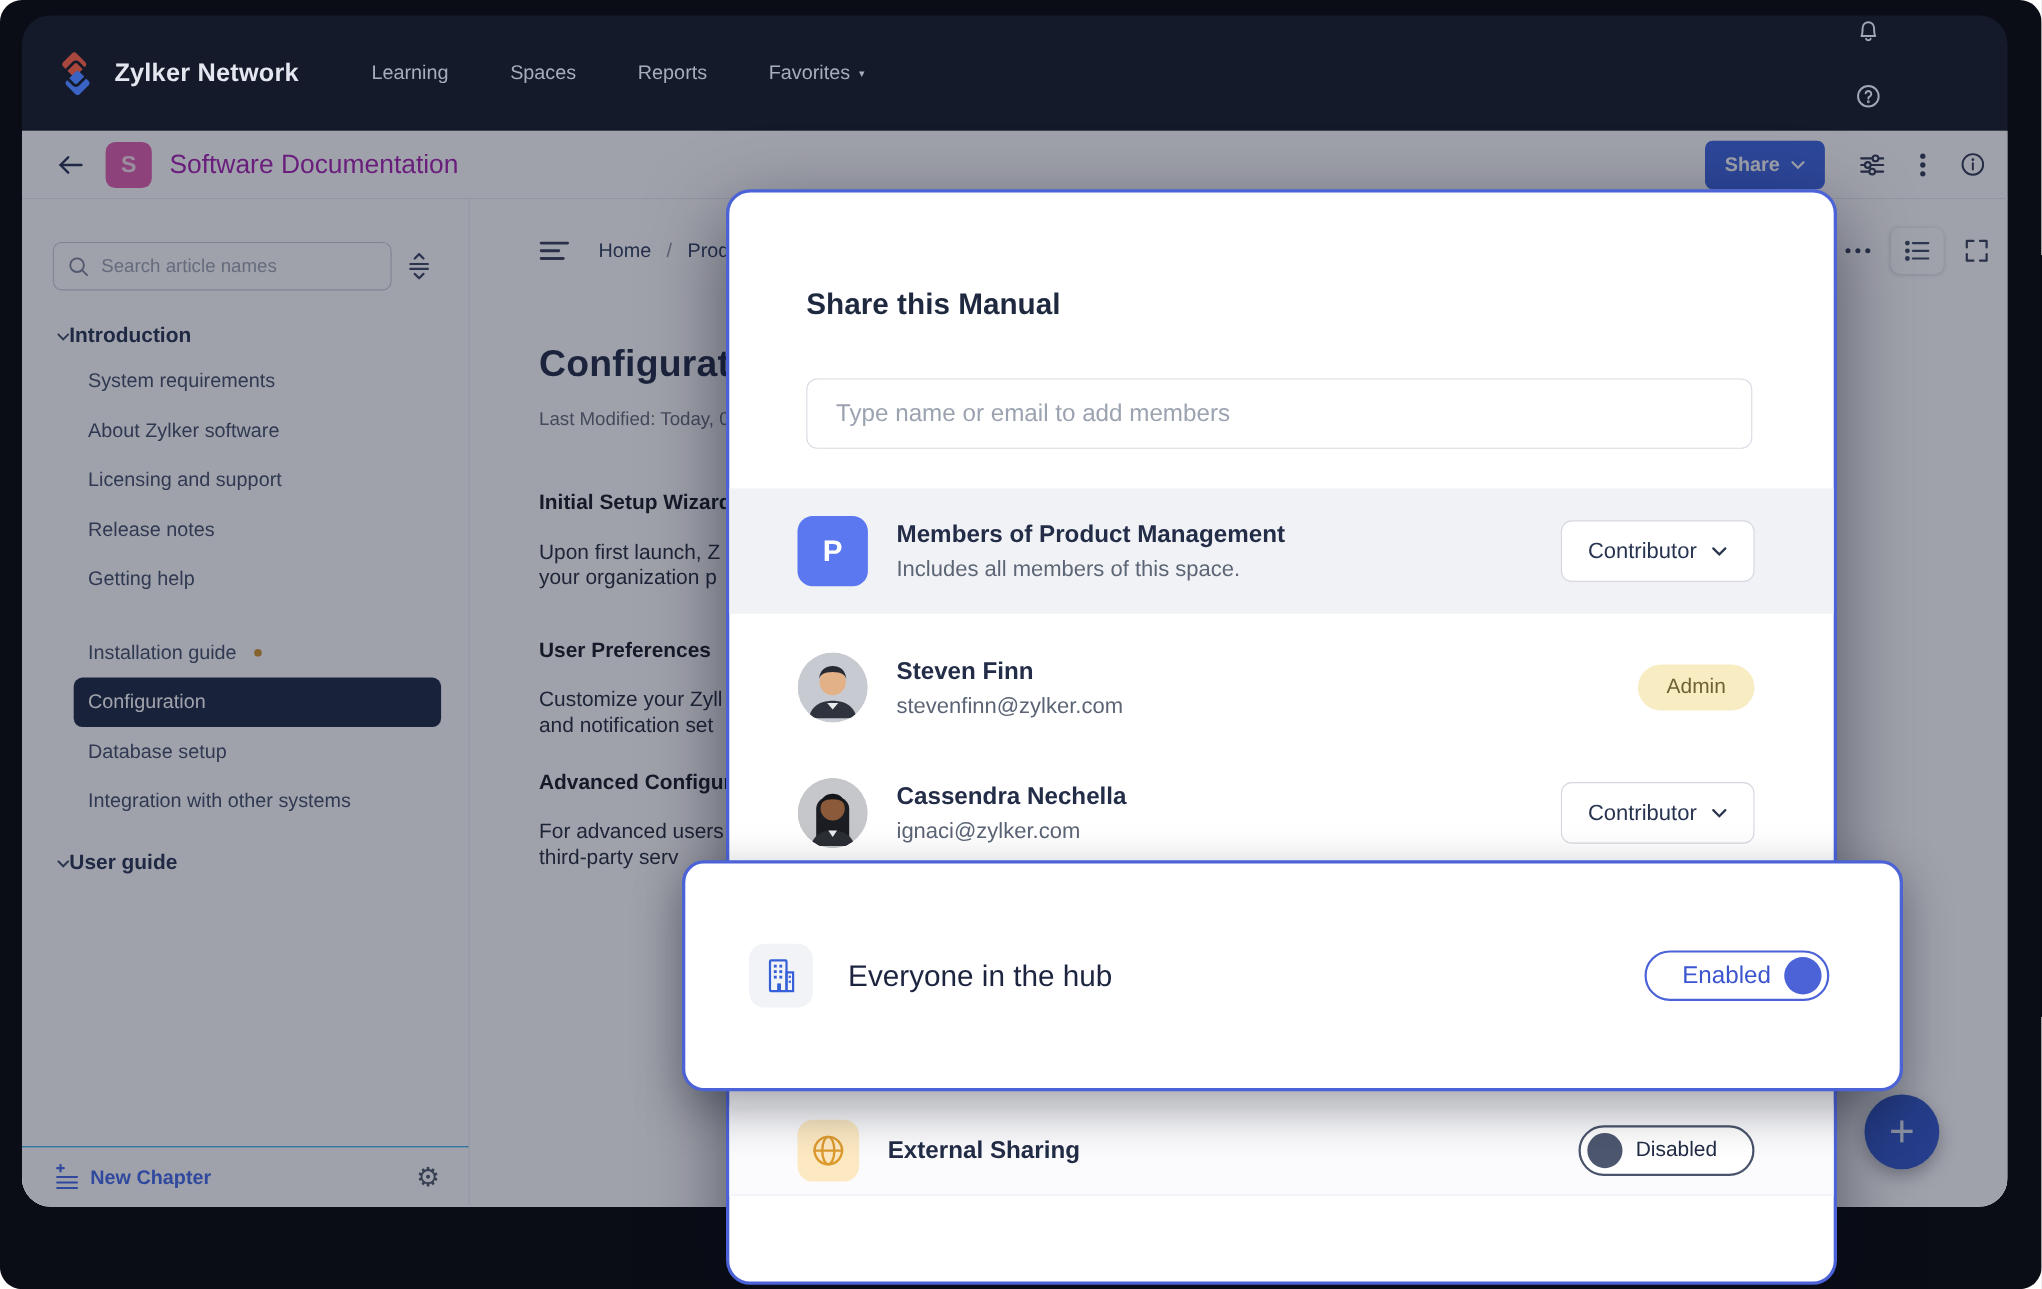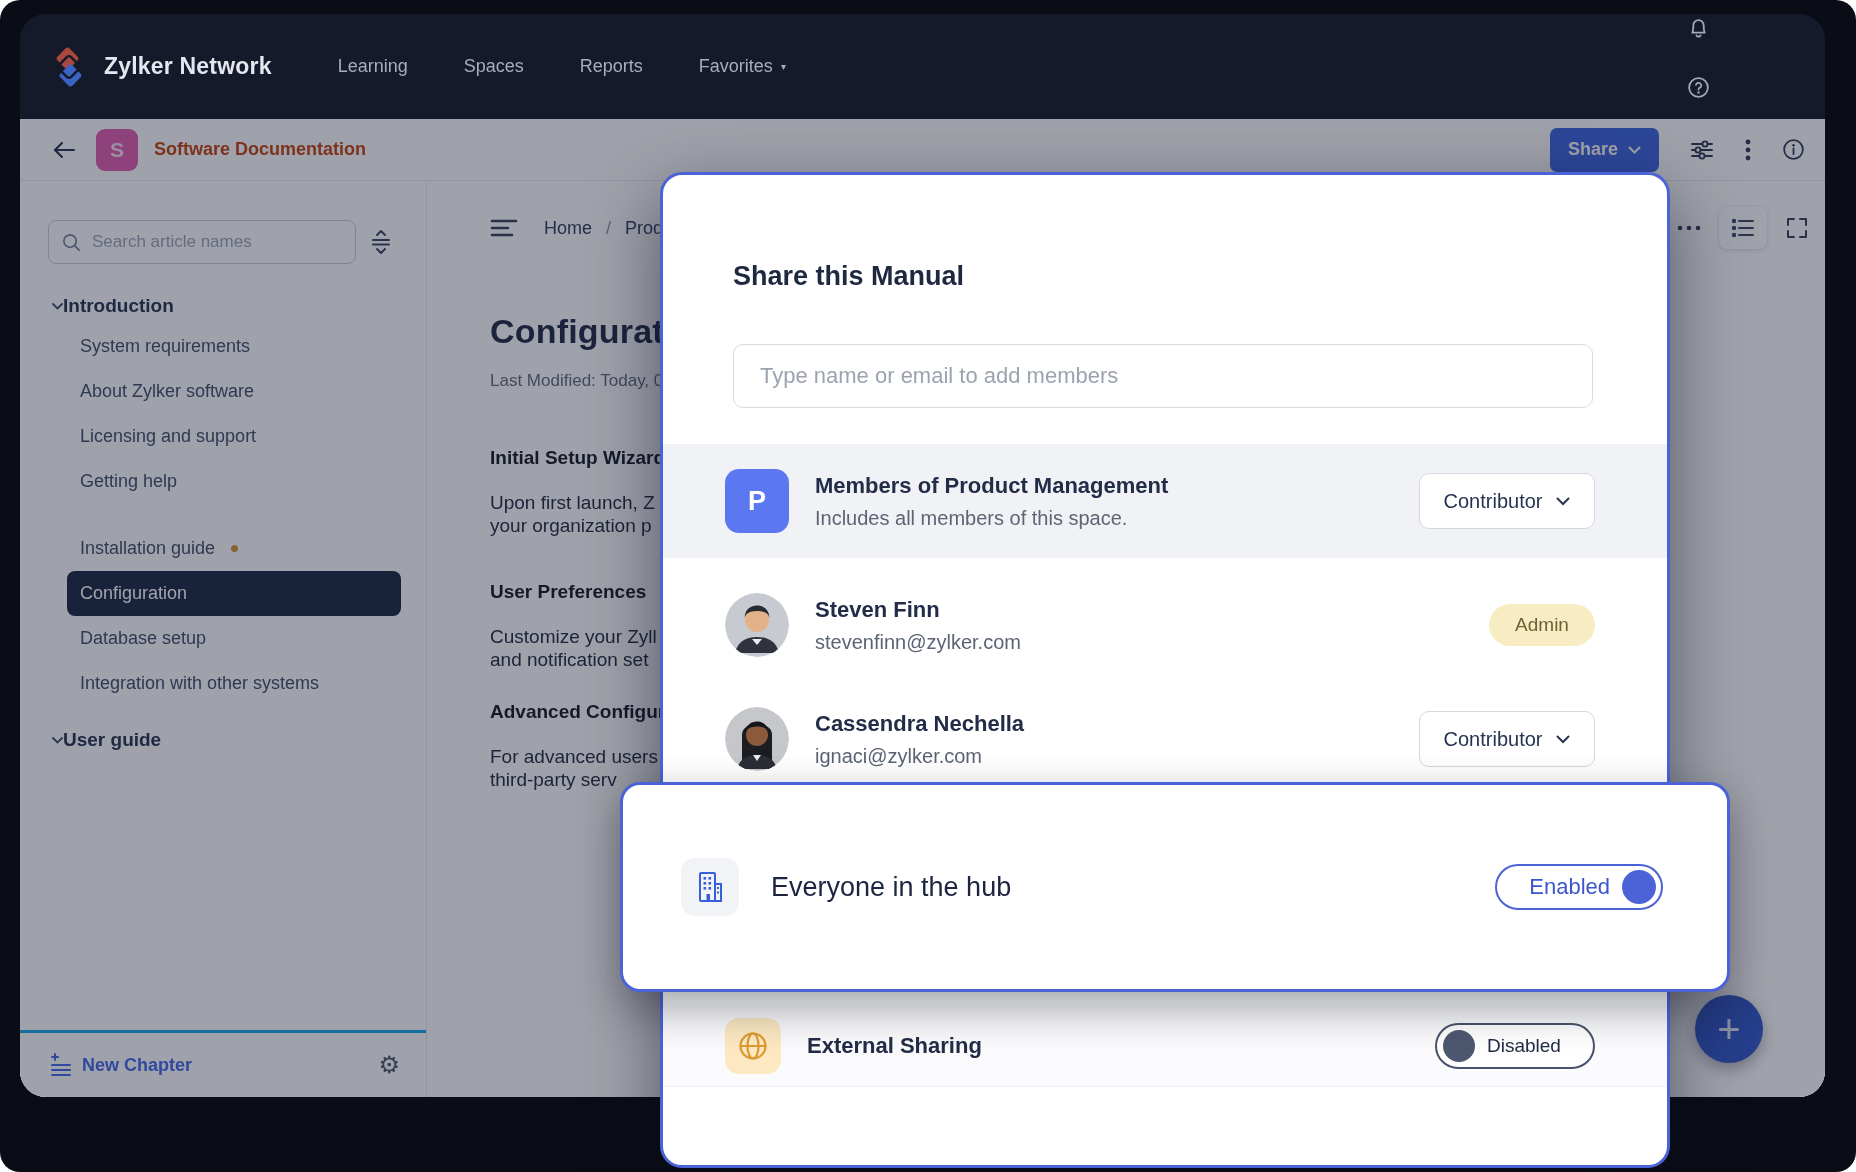--- a/index.html
+++ b/index.html
@@ -25,38 +25,38 @@
   .nav-icon { width:26px; height:26px; position:relative; display:flex; align-items:center; justify-content:center; cursor:pointer; }
   .alert-dot { position:absolute; top:-2px; right:-2px; width:9px; height:9px; border-radius:50%; background:#d9534f; }
   .gear-glyph { font-size:24px; color:#a0a8b6; line-height:1; }
   .nav-avatar { width:40px; height:40px; border-radius:50%; overflow:hidden; border:1.5px solid #6a7282; cursor:pointer; }
 
   
   .app-body { position:absolute; top:105px; left:0; right:0; bottom:0; background:#ffffff; }
 
   .subheader { position:absolute; top:0; left:0; right:0; height:62px; background:#fff; display:flex; align-items:center; padding:0 19px 0 30px; border-bottom:1px solid #e9eaef; }
   .space-avatar { width:42px; height:42px; border-radius:9px; background:#e05aad; color:#f6dcea; font-size:21px; font-weight:700; display:flex; align-items:center; justify-content:center; margin-left:18px; }
-  .doc-title { font-size:18px; font-weight:700; color:#c2410c; margin-left:16px; }
+  .doc-title { font-size:24px; font-weight:400; color:#a21caf; margin-left:16px; }
   .subheader-right { display:flex; align-items:center; gap:30px; margin-left:auto; }
   .share-btn { height:44px; padding:0 18px; background:#3a62e0; border:none; border-radius:7px; color:#fff; font-size:18px; font-weight:600; display:flex; align-items:center; gap:10px; cursor:pointer; font-family:inherit; }
   .icon-btn { display:flex; align-items:center; justify-content:center; cursor:pointer; }
 
   
   .sidebar { position:absolute; top:62px; left:0; width:407px; bottom:0; background:#fff; border-right:1px solid #e7e8ee; }
   .side-search-row { display:flex; align-items:center; margin:39px 14px 0 28px; gap:12px; }
   .side-search { flex:0 0 308px; height:44px; border:1px solid #c9ccd6; border-radius:8px; display:flex; align-items:center; padding:0 12px; gap:10px; background:#fff; }
   .side-search input { border:none; outline:none; font-size:17px; color:#3c465f; width:100%; font-family:inherit; background:transparent; }
   .side-search input::placeholder { color:#9aa2b1; }
   .tree { padding-left:32px; margin-top:30px; }
   .sec-h { display:flex; align-items:center; height:24px; font-size:19px; font-weight:700; color:#22304f; cursor:pointer; }
   .sec-items { padding-left:28px; margin-top:6px; margin-bottom:22px; }
   .tree-item { height:45px; display:flex; align-items:center; font-size:18px; color:#3f4b66; cursor:pointer; }
   .tree-item.selected { background:#16233f; color:#fff; border-radius:8px; margin-left:-13px; margin-right:25px; padding-left:13px; }
   .notif-dot { width:7px; height:7px; border-radius:50%; background:#d5922e; margin-left:16px; }
-  .side-footer { position:absolute; bottom:0; left:0; right:0; height:67px; border-top:3px solid #0ea5e9; display:flex; align-items:center; padding:0 26px 0 28px; }
+  .side-footer { position:absolute; bottom:0; left:0; right:0; height:55px; border-top:1px solid #0ea5e9; display:flex; align-items:center; padding:0 26px 0 28px; }
   .new-chapter { display:flex; align-items:center; gap:8px; color:#3f66e8; font-size:18px; font-weight:600; cursor:pointer; }
   .side-gear { margin-left:auto; font-size:24px; color:#4a5466; cursor:pointer; }
 
   
   .content { position:absolute; top:62px; left:407px; right:0; bottom:0; background:#fff; padding:26px 0 0 63px; overflow:hidden; }
   .crumb-row { display:flex; align-items:center; height:42px; gap:26px; position:relative; }
   .crumbs { display:flex; align-items:center; gap:14px; font-size:18px; }
   .crumb { color:#2b3a5c; cursor:pointer; }
   .crumb-sep { color:#8a93a3; }
   .content-toolbar { position:absolute; right:16px; top:0; height:42px; display:flex; align-items:center; gap:18px; }
@@ -266,20 +266,23 @@
             <div class="tree-item">
                 <span>System requirements</span>
               </div>
             <div class="tree-item">
                 <span>About Zylker software</span>
               </div>
             <div class="tree-item">
                 <span>Licensing and support</span>
               </div>
             <div class="tree-item">
+                <span>Release notes</span>
+              </div>
+            <div class="tree-item">
                 <span>Getting help</span>
               </div>
           </div>
 
           <div class="sec-items">
             <div class="tree-item">
                 <span>Installation guide</span>
                 <span class="notif-dot"></span>
               </div>
             <div class="tree-item selected">

